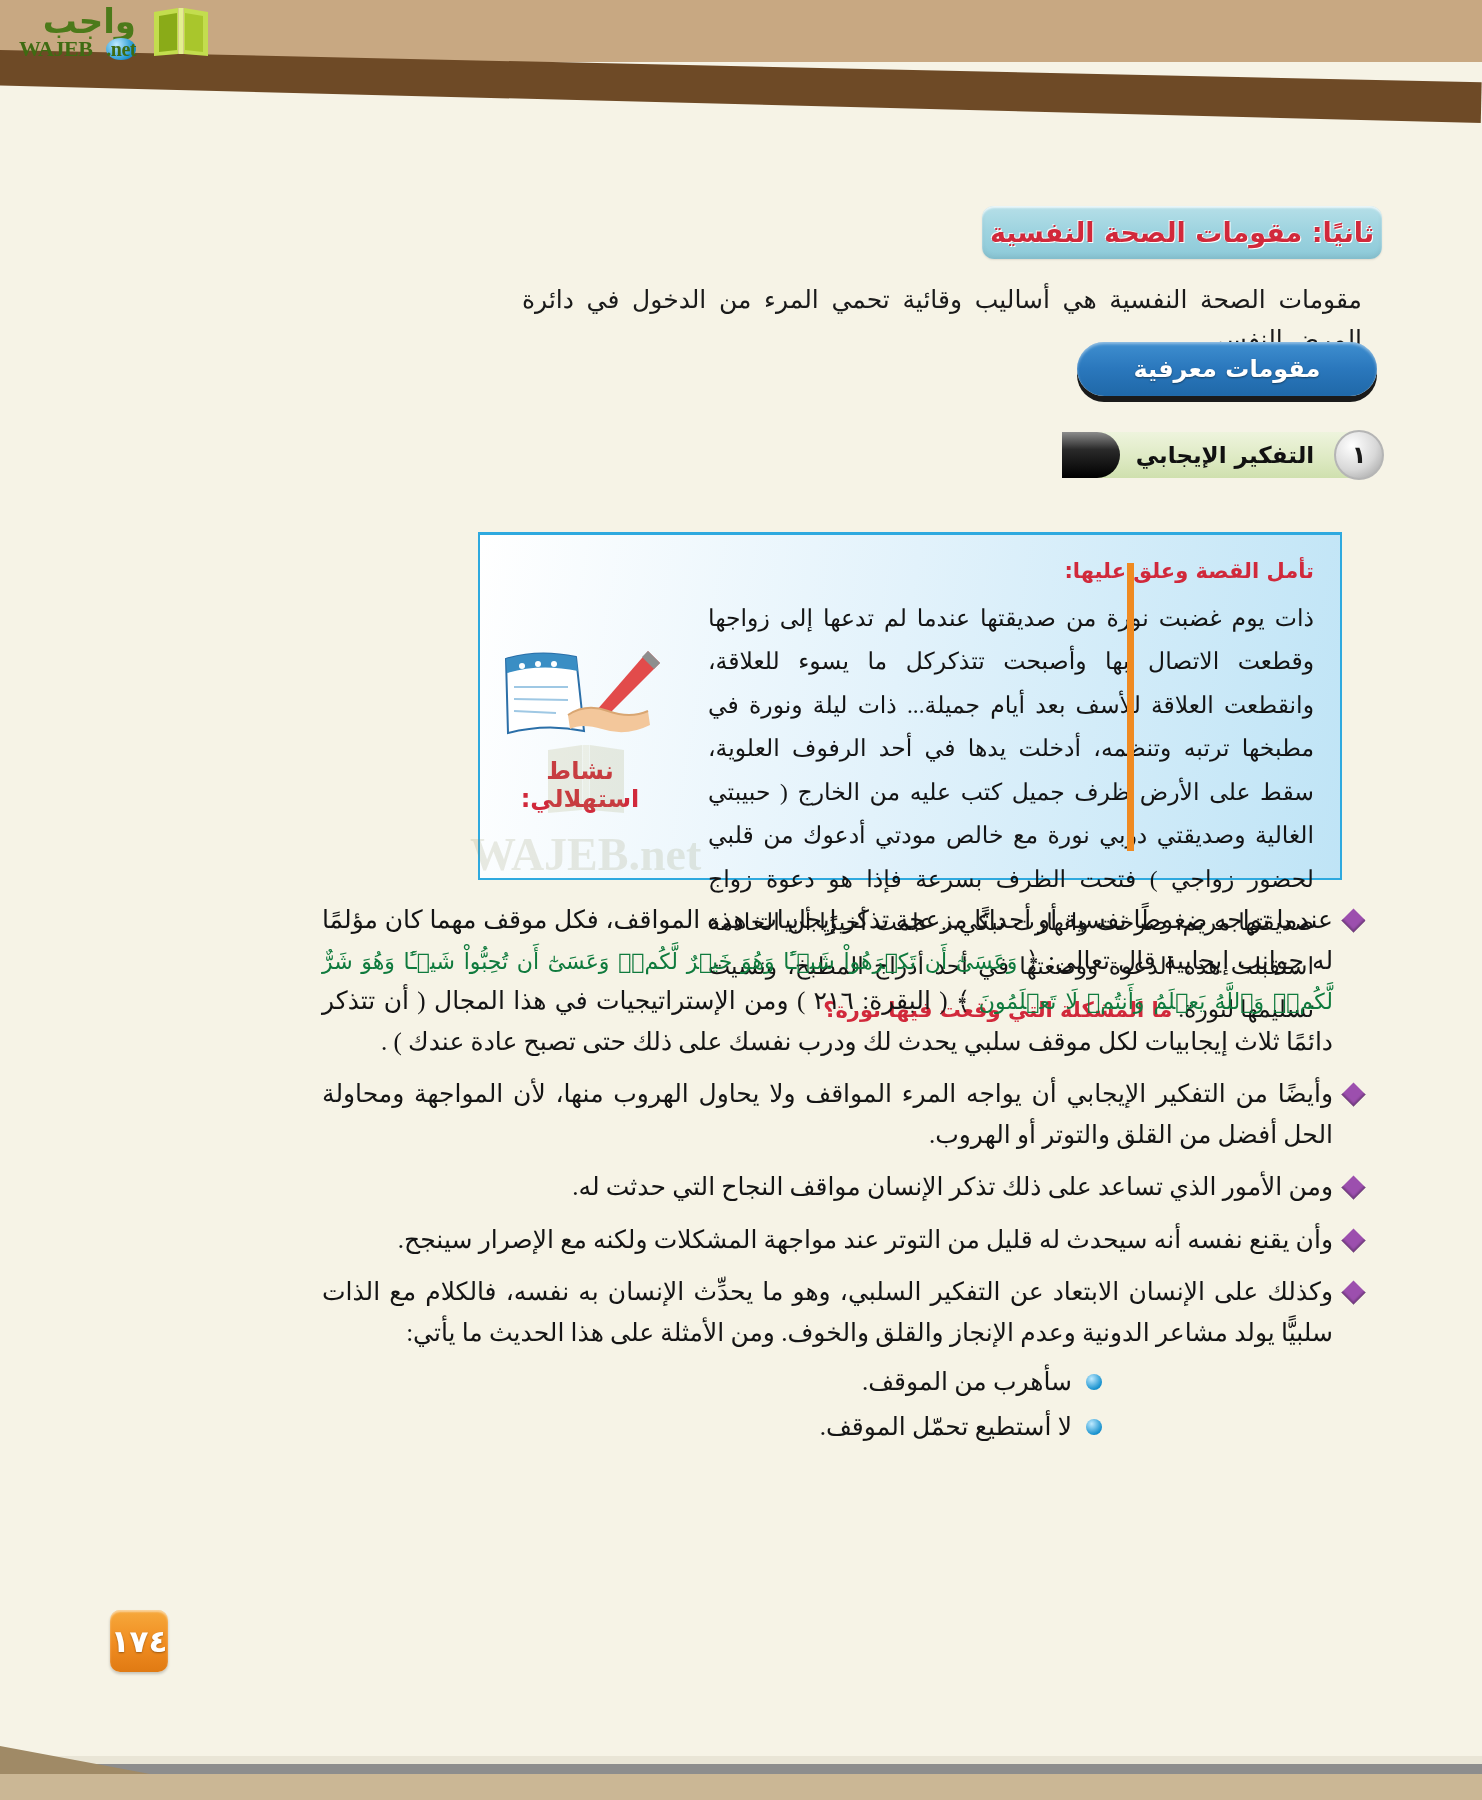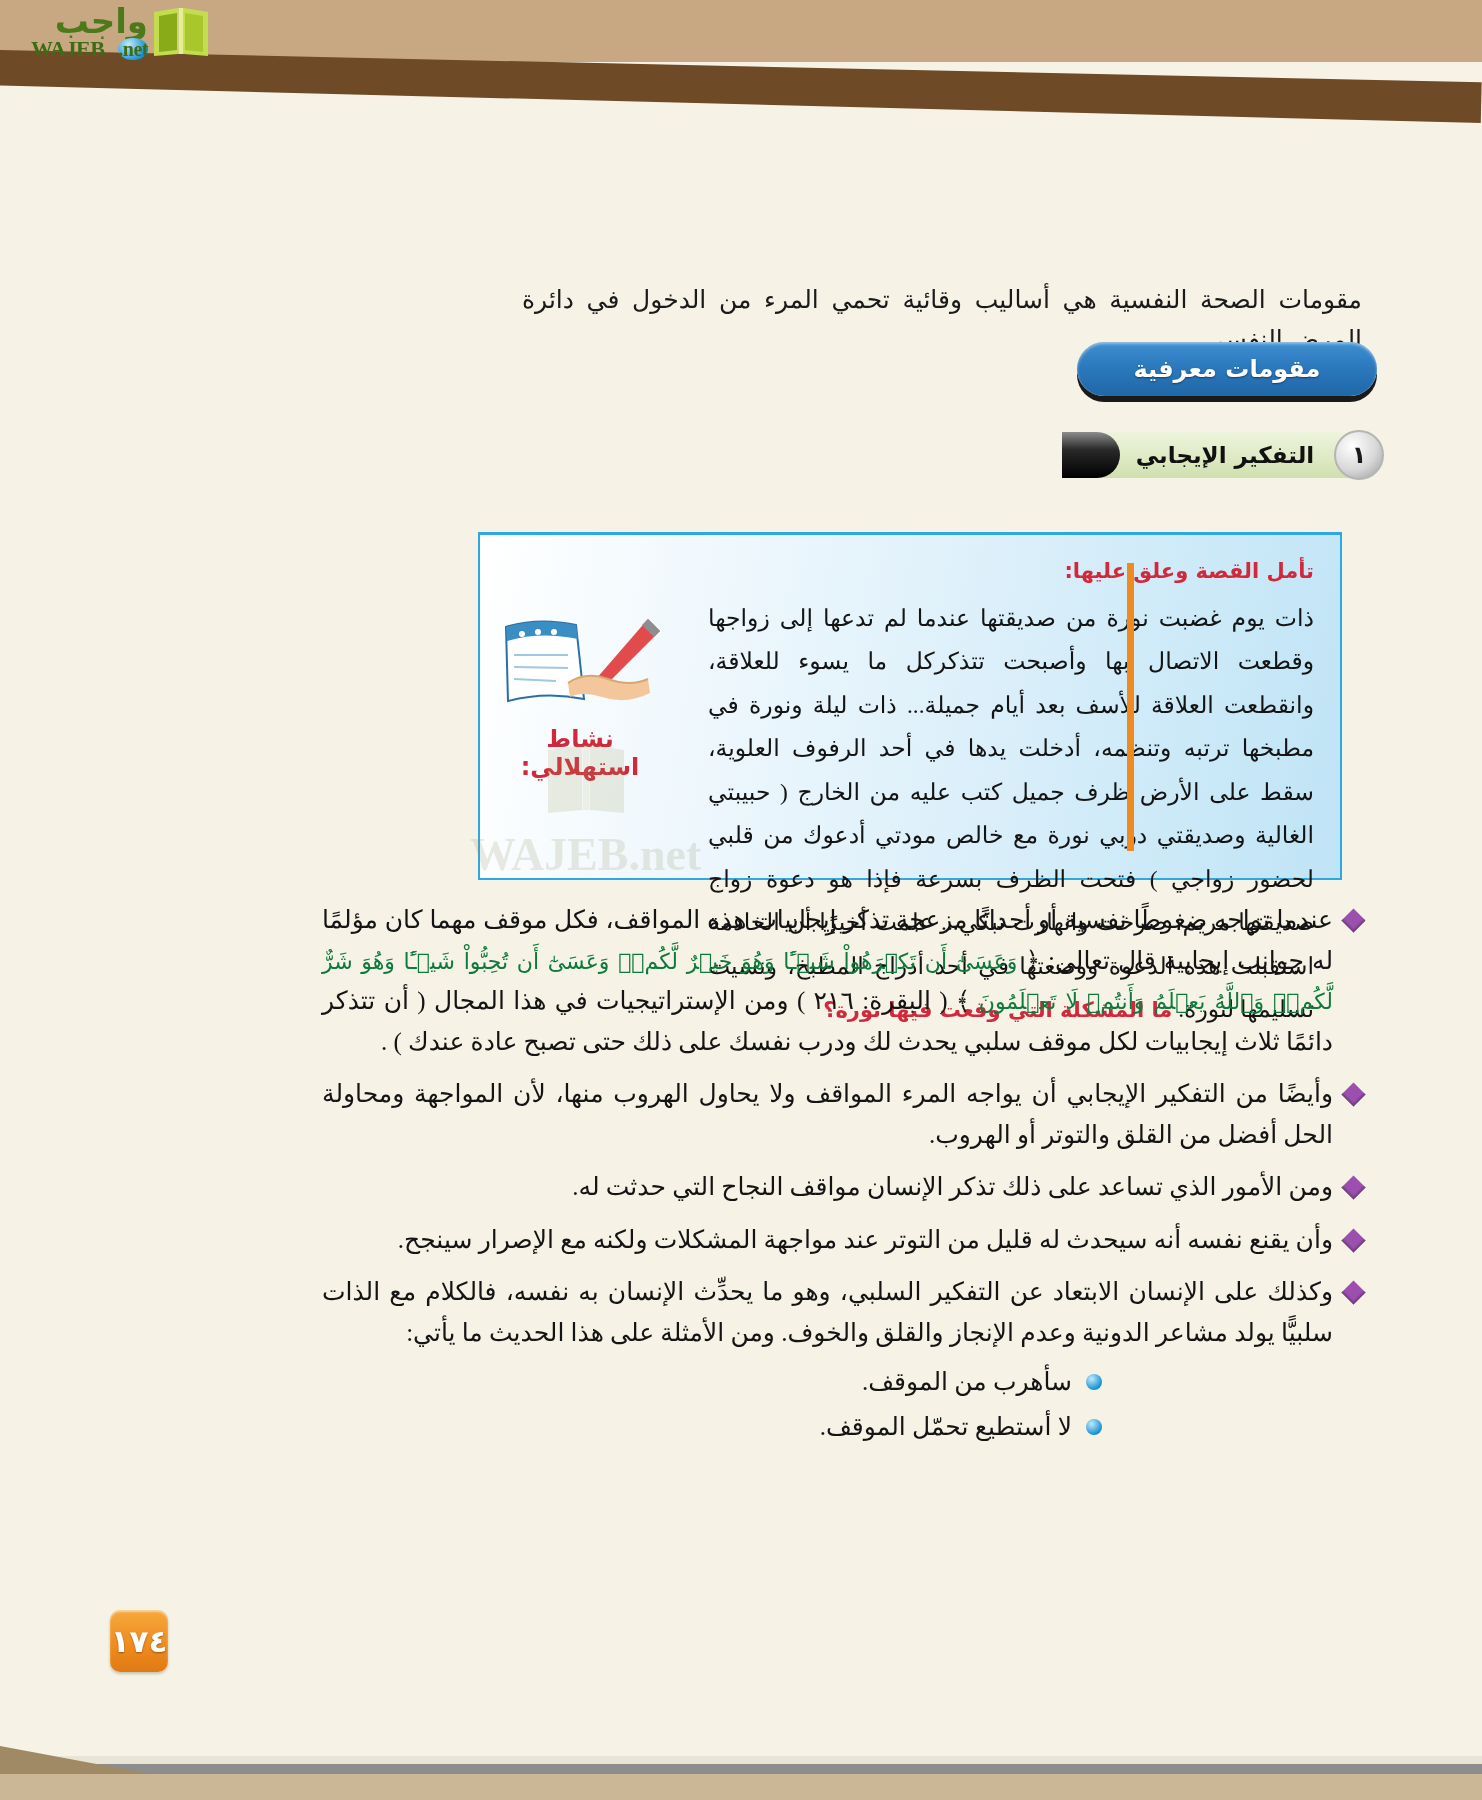--- a/index.html
+++ b/index.html
@@ -62,21 +62,21 @@
     background: #7d5a33;
     transform: rotate(1.3deg);
   }
 
   
   .logo-wrap {
     position: absolute;
     top: 4px; right: 1270px;
     display: flex;
     align-items: center;
-    gap: 2px;
+    gap: 14px;
     direction: ltr;
     z-index: 6;
   }
   .logo-text-block { text-align: right; line-height: 1; }
   .logo-ar {
     font-size: 34px;
     font-weight: bold;
     color: #4c7a1a;
     font-family: "DejaVu Sans", sans-serif;
     letter-spacing: -1px;
@@ -216,20 +216,21 @@
     display: flex;
     flex-direction: row;
   }
   .activity-left {
     flex: 1 1 auto;
     padding: 24px 26px 20px 18px;
   }
   .activity-right {
     flex: 0 0 210px;
     position: relative;
+    margin-top: 32px;
   }
   .orange-rule {
     position: absolute;
     top: 28px; right: 206px;
     width: 7px; height: 288px;
     background: #ef8a21;
   }
   .prompt-line {
     font-family: "DejaVu Sans", sans-serif;
     font-size: 21px;
@@ -414,20 +415,23 @@
     <path d="M4 8 L28 4 L28 50 L4 52 Z" fill="#c3dd4e"></path>
     <path d="M58 8 L34 4 L34 50 L58 52 Z" fill="#c3dd4e"></path>
     <path d="M9 12 L27 9 L27 46 L9 48 Z" fill="#8aab18"></path>
     <path d="M53 12 L35 9 L35 46 L53 48 Z" fill="#a9c62c"></path>
     <rect x="28.5" y="4" width="5" height="46" fill="#e3ef90"></rect>
   </svg>
 </div>
 
 <div class="content">
 
+  <div class="title-pill">
+    <span class="t">ثانيًا: مقومات الصحة النفسية</span>
+  </div>
 
   <div class="intro-para">مقومات الصحة النفسية هي أساليب وقائية تحمي المرء من الدخول في دائرة المرض النفسي.</div>
 
   <div class="blue-btn">
     <span class="t">مقومات معرفية</span>
   </div>
 
   <div class="num-item">
     <div class="bar">
       <span class="t">التفكير الإيجابي</span>

